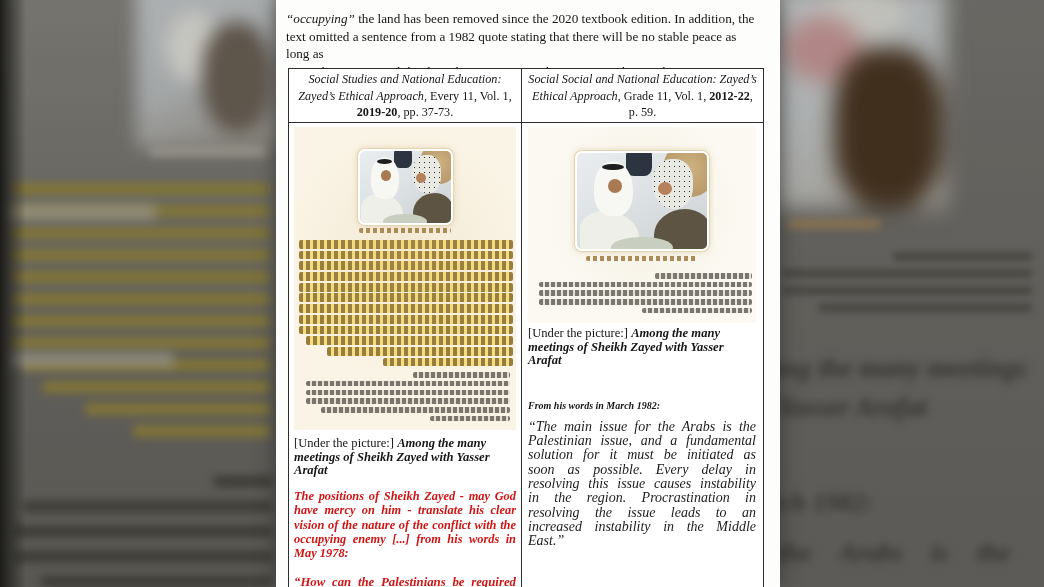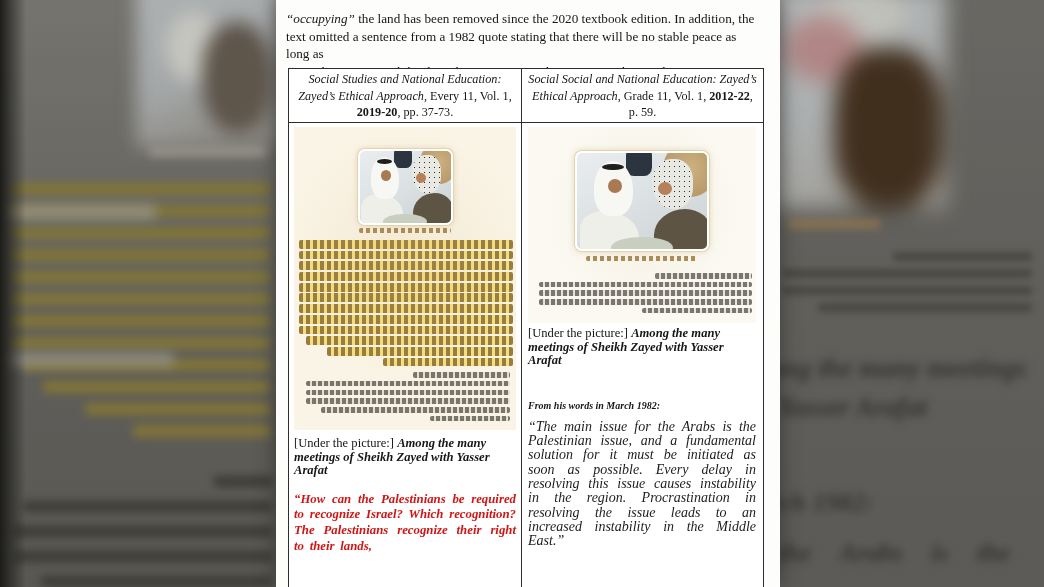--- a/index.html
+++ b/index.html
@@ -211,20 +211,21 @@
             <div class="gen-lines pl-lines">
                 <div style="width: 46%;"></div>
                 <div style="width: 97%;"></div>
                 <div style="width: 97%;"></div>
                 <div style="width: 97%;"></div>
                 <div style="width: 90%;"></div>
                 <div style="width: 38%;"></div>
               </div>
           </div>
           <p class="caption-p"><span>[Under the picture:] </span><span class="it">Among the many meetings of Sheikh Zayed with Yasser Arafat</span></p>
+          <p class="red-intro">The positions of Sheikh Zayed - may God have mercy on him - translate his clear vision of the nature of the conflict with the occupying enemy [...] from his words in May 1978:</p>
           <p class="red-quote">“How can the Palestinians be required to recognize Israel? Which recognition? The Palestinians recognize their right to their lands,</p>
         </div>
 
         <div class="td td-r">
           <div class="scan scan-r">
             <div class="ornament"></div>
             <div class="photo photo-b">
               <div class="ph-chair"></div>
               <div class="ph-window"></div>
               <div class="ph-body-z"></div>

